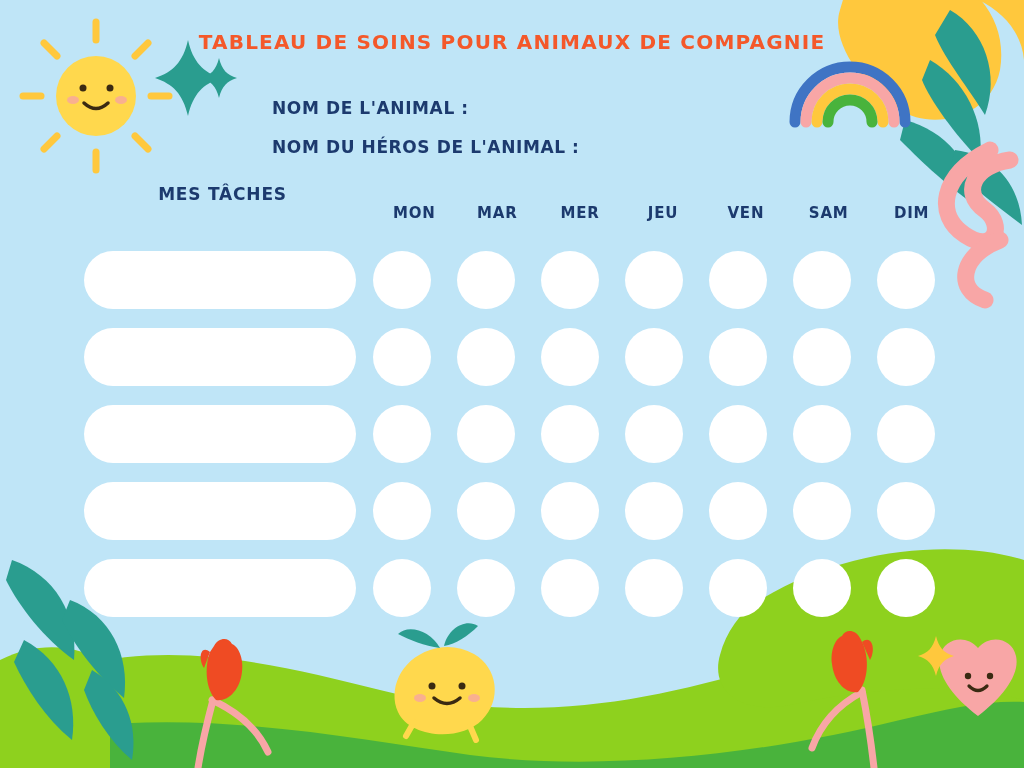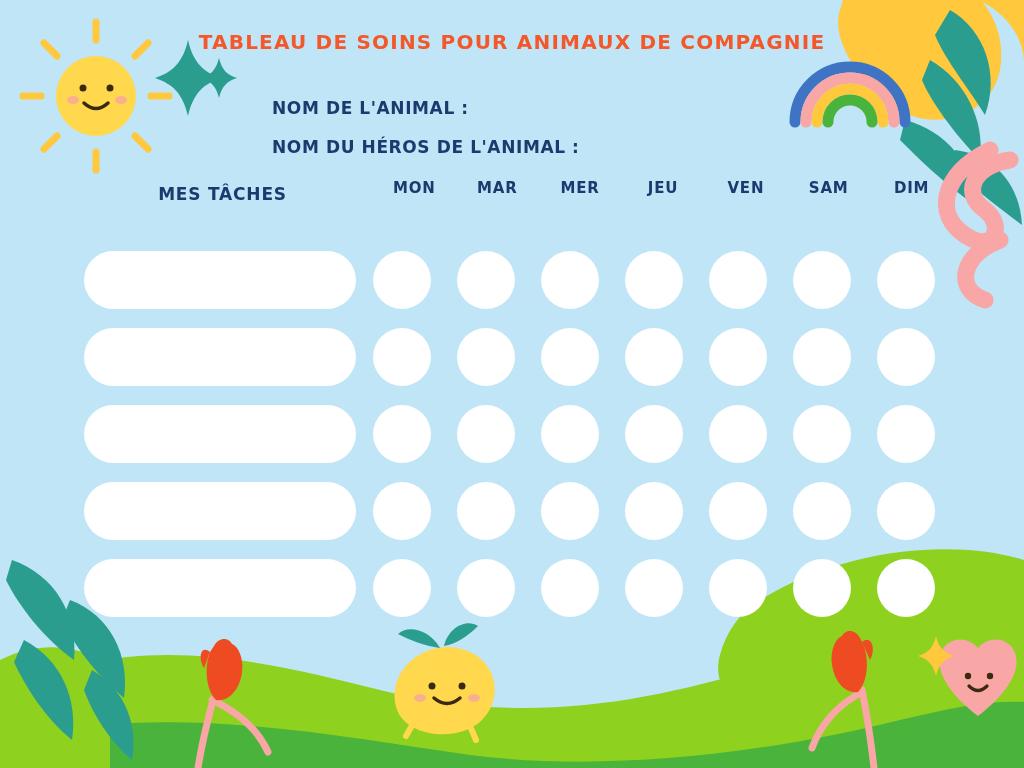--- a/index.html
+++ b/index.html
@@ -73,21 +73,21 @@
     color: #1c3a6e;
     font-weight: bold;
     font-size: 17px;
     letter-spacing: 0.8px;
     text-transform: uppercase;
   }
 
   .days-row {
     position: absolute;
     left: 373px;
-    top: 179px;
+    top: 204px;
     width: 580px;
     display: flex;
     justify-content: flex-end;
   }
   .day-hdr {
     width: 84px;
     margin-right: 0px;
     text-align: center;
     color: #1c3a6e;
     font-weight: bold;

